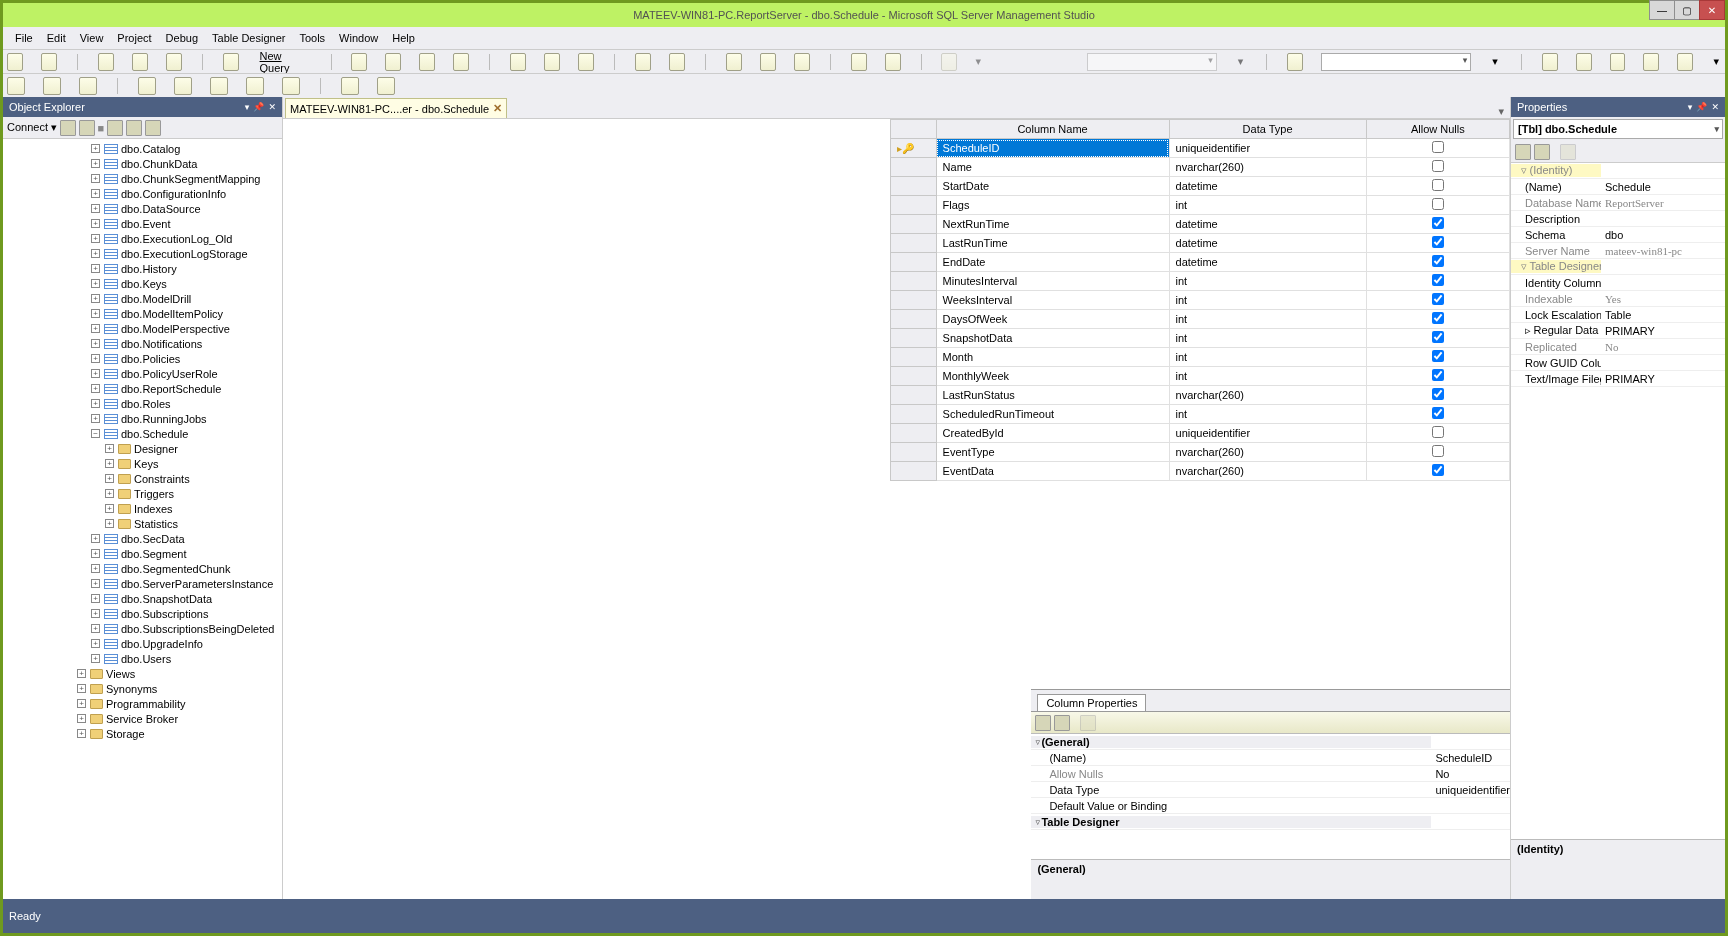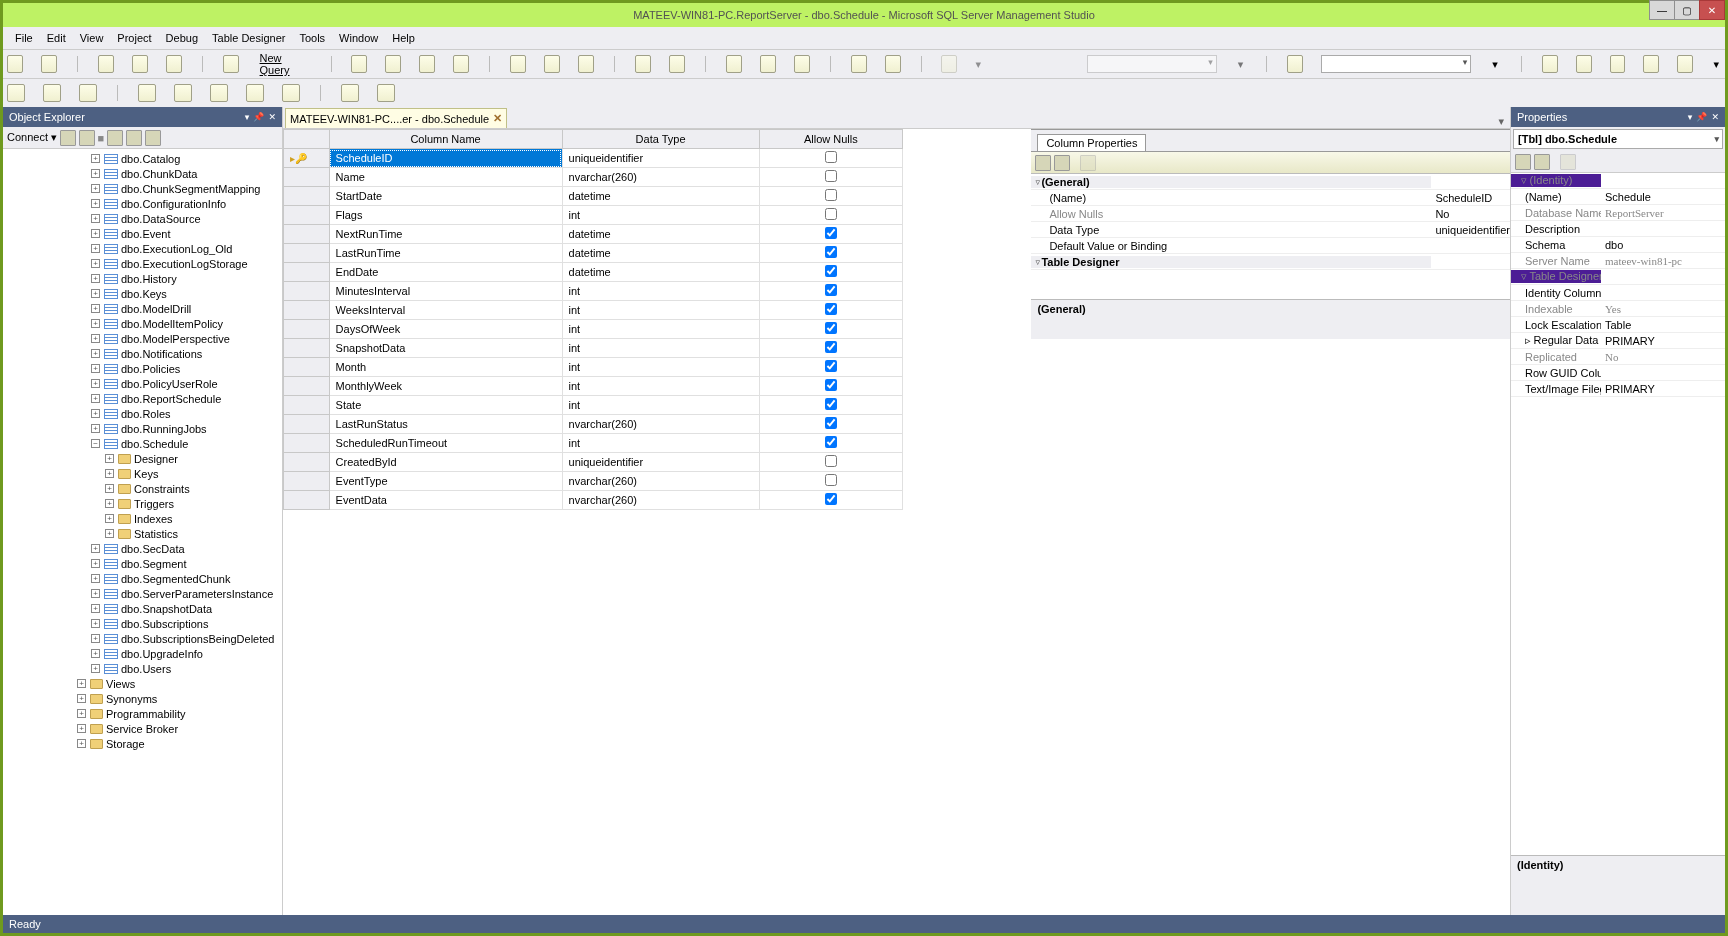--- a/index.html
+++ b/index.html
@@ -5,21 +5,21 @@
 * { box-sizing: border-box; margin: 0; padding: 0; font-family: "Segoe UI", Tahoma, sans-serif; font-size: 11px; }
 body { background: #6f9a1f; width: 1500px; height: 812px; overflow: hidden; }
 .window { position: absolute; top: 3px; left: 3px; right: 3px; bottom: 3px; background: #eeeef2; display: flex; flex-direction: column; }
 .titlebar { height: 24px; background: #bef264; display: flex; align-items: center; position: relative; }
 .title-text { position: absolute; left: 50%; transform: translateX(-50%); color: #525252; }
 .win-controls { position: absolute; right: 0; top: -3px; display: flex; }
 .win-btn { width: 26px; height: 20px; display: flex; align-items: center; justify-content: center; border: 1px solid #8e8e8e; background: #d8d8d8; margin-left: -1px; font-size: 10px; }
 .win-btn.close { background: #c75050; color: #fff; border-color: #a83838; }
 .menubar { height: 22px; background: #eeeef2; display: flex; align-items: center; padding: 0 6px; gap: 2px; }
 .menubar span { padding: 2px 6px; cursor: default; }
-.toolbar { height: 24px; background: #eeeef2; border-top: 1px solid #ccc; display: flex; align-items: center; padding: 14px 4px; gap: 18px; }
+.toolbar { height: 24px; background: #eeeef2; border-top: 1px solid #ccc; display: flex; align-items: center; padding: 4px 4px; gap: 18px; }
 .toolbar .sep { width: 1px; height: 16px; background: #bbb; margin: 0 2px; }
 .tb-btn { width: 18px; height: 18px; border: 1px solid #a0a088; background: linear-gradient(#fdfde8,#f0f0d0); border-radius: 2px; }
 .tb-text { font-size: 11px; padding: 0 3px; text-decoration: underline; }
 .combo { height: 18px; border: 1px solid #aaa; background: #fff; min-width: 130px; position: relative; }
 .combo::after { content: "▾"; position: absolute; right: 3px; top: 1px; font-size: 9px; color: #555; }
 .main { flex: 1; display: flex; overflow: hidden; }
 .pane { background: #eeeef2; display: flex; flex-direction: column; }
 .pane-title { height: 20px; background: #4d6082; color: #fff; display: flex; align-items: center; padding: 0 6px; font-size: 11px; }
 .pane-title .tools { margin-left: auto; display: flex; gap: 4px; }
 .pane-title .tools span { cursor: pointer; font-size: 9px; }
@@ -32,21 +32,21 @@
 .exp { width: 9px; height: 9px; border: 1px solid #888; background: #fff; font-size: 8px; line-height: 7px; text-align: center; color: #555; margin-right: 4px; }
 .ico-table { width: 14px; height: 10px; background: #fff; border: 1px solid #5a8fd6; margin-right: 3px; position: relative; }
 .ico-table::before { content:""; position:absolute; top:2px; left:0; right:0; height:1px; background:#5a8fd6; }
 .ico-table::after { content:""; position:absolute; top:5px; left:0; right:0; height:1px; background:#5a8fd6; }
 .ico-folder { width: 13px; height: 10px; background: #f0d078; border: 1px solid #c0a050; margin-right: 3px; border-radius: 0 1px 1px 1px; }
 .center { flex: 1; display: flex; flex-direction: column; background: #fff; }
 .tabstrip { height: 22px; background: #eeeef2; border-bottom: 1px solid #ccc; display: flex; align-items: flex-end; padding-left: 2px; }
 .doctab { height: 20px; background: #fffde4; border: 1px solid #c0c088; border-bottom: none; padding: 0 4px; display: flex; align-items: center; gap: 4px; font-size: 11px; }
 .doctab .x { color: #a07030; font-weight: bold; cursor: pointer; }
 .tabstrip .expand { margin-left: auto; padding: 0 6px; color: #666; }
-.grid-area { flex: 1; display: flex; flex-direction: row; overflow: hidden; }
+.grid-area { flex: 1; display: flex; flex-direction: column; overflow: hidden; align-items: flex-end; }
 .grid-wrap { overflow: auto; position: relative; }
 .design-grid { border-collapse: collapse; width: 620px; }
 .design-grid th { background: #eeeef2; border: 1px solid #c8c8c8; font-weight: normal; padding: 3px 6px; font-size: 11px; }
 .design-grid td { border: 1px solid #e0e0e0; padding: 2px 6px; font-size: 11px; height: 19px; }
 .design-grid td.chk { text-align: center; }
 .rowhdr { width: 20px; background: #eeeef2; border: 1px solid #c8c8c8 !important; }
 .key-ico { color: #d0a020; font-size: 10px; }
 .sel-cell { background: #0078d7; color: #fff; outline: 1px dotted #fff; outline-offset: -2px; }
 input[type=checkbox] { width: 12px; height: 12px; }
 .col-props { height: 210px; border-top: 1px solid #999; background: #eeeef2; display: flex; flex-direction: column; }
@@ -61,26 +61,26 @@
 .cp-val { flex: 1; padding-left: 4px; }
 .cp-exp { position: absolute; left: 2px; width: 9px; height: 9px; font-size: 9px; text-align: center; color: #555; }
 .cp-footer { height: 40px; border-top: 1px solid #bbb; background: #eeeef2; padding: 3px 6px; font-weight: bold; }
 .props-pane { width: 215px; border-left: 1px solid #ccc; }
 .prop-selector { height: 20px; border: 1px solid #aaa; background: #fff; margin: 2px; padding: 1px 4px; display: flex; align-items: center; font-weight: bold; position: relative; }
 .prop-selector::after { content: "▾"; position: absolute; right: 3px; font-size: 9px; color: #555; }
 .prop-toolbar { height: 22px; background: #eeeef2; display: flex; align-items: center; padding: 0 4px; gap: 3px; border-bottom: 1px solid #ccc; }
 .prop-grid { flex: 1; background: #fff; overflow: auto; }
 .prop-row { display: flex; height: 16px; border-bottom: 1px solid #eee; align-items: center; }
 .prop-k { width: 90px; padding-left: 14px; overflow: hidden; white-space: nowrap; }
-.prop-k.cat { font-weight: normal; color: #888; padding-left: 10px; background: #4c1d95; }
+.prop-k.cat { font-weight: normal; color: #888; padding-left: 10px; background: #fef9c3; }
 .prop-k.ro { color: #888; }
 .prop-v { flex: 1; padding-left: 4px; overflow: hidden; white-space: nowrap; }
 .prop-v.ro { color: #888; font-family: Liberation Serif, serif; }
 .prop-desc { height: 60px; border-top: 1px solid #bbb; background: #eeeef2; padding: 3px 6px; font-weight: bold; }
-.statusbar { height: 18px; background: #4d6082; color: #fff; display: flex; align-items: center; padding: 0 6px; font-size: 11px; }
+.statusbar { height: 34px; background: #4d6082; color: #fff; display: flex; align-items: center; padding: 0 6px; font-size: 11px; }
 .tree::-webkit-scrollbar, .grid-wrap::-webkit-scrollbar, .cp-grid::-webkit-scrollbar { width: 14px; height: 14px; }
 .tree::-webkit-scrollbar-thumb, .grid-wrap::-webkit-scrollbar-thumb { background: #c2c3c9; border: 1px solid #aaa; }
 .tree::-webkit-scrollbar-button { background: #eee; height: 14px; }
 </style>
 </head>
 <body>
 
 <div class="window">
   <div class="titlebar">
     <span class="title-text">MATEEV-WIN81-PC.ReportServer - dbo.Schedule - Microsoft SQL Server Management Studio</span>
@@ -478,26 +478,20 @@
                 </tr>
                 <tr>
                   <td class="rowhdr"></td>
                   <td>Month</td>
                   <td>int</td>
                   <td class="chk"><input type="checkbox" checked="" style=""></td>
                 </tr>
                 <tr>
                   <td class="rowhdr"></td>
                   <td>MonthlyWeek</td>
-                  <td>int</td>
-                  <td class="chk"><input type="checkbox" checked="" style=""></td>
-                </tr>
-                <tr>
-                  <td class="rowhdr"></td>
-                  <td>State</td>
                   <td>int</td>
                   <td class="chk"><input type="checkbox" checked="" style=""></td>
                 </tr>
                 <tr>
                   <td class="rowhdr"></td>
                   <td>LastRunStatus</td>
                   <td>nvarchar(260)</td>
                   <td class="chk"><input type="checkbox" checked="" style=""></td>
                 </tr>
                 <tr>

